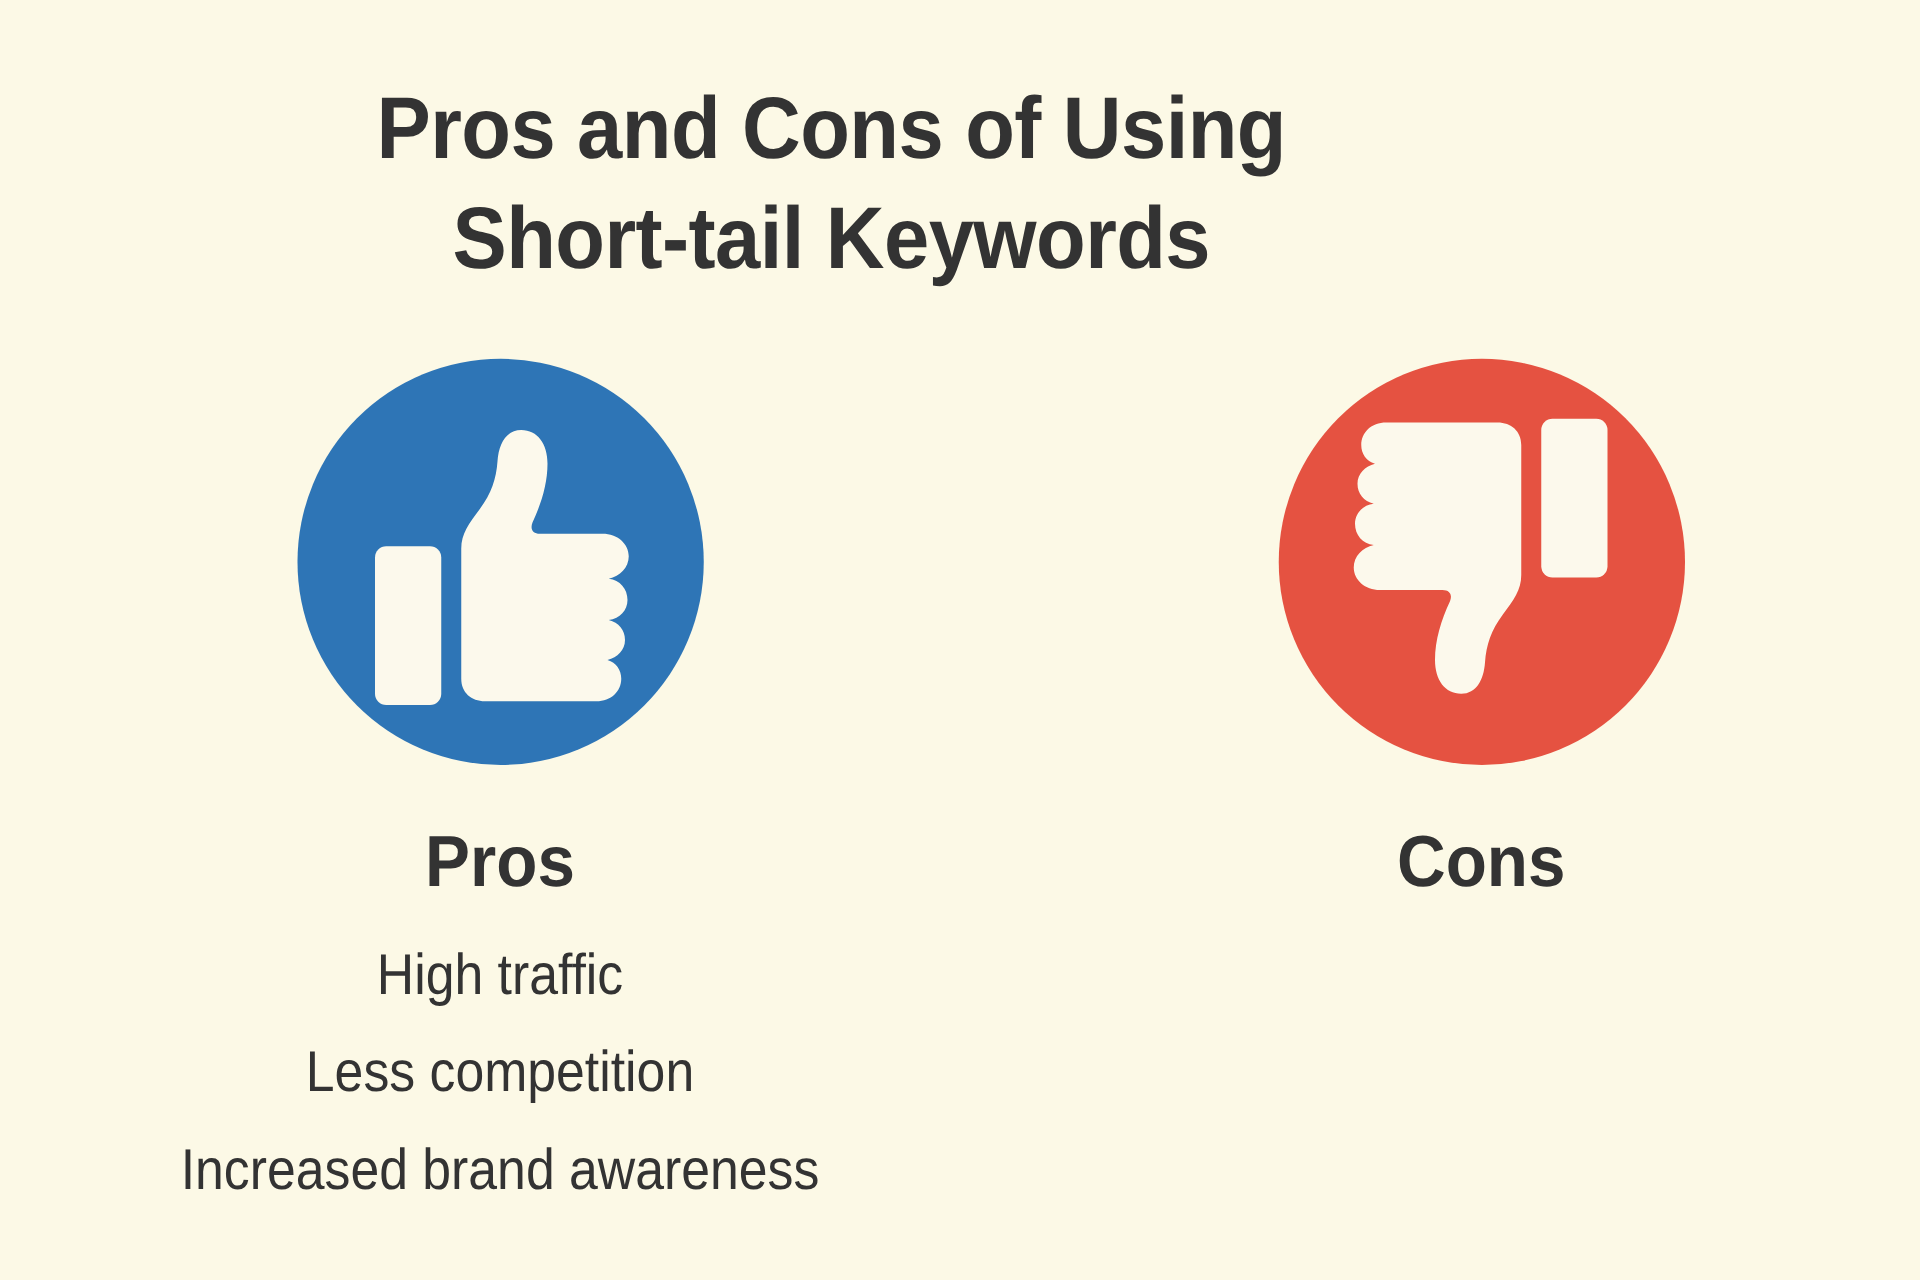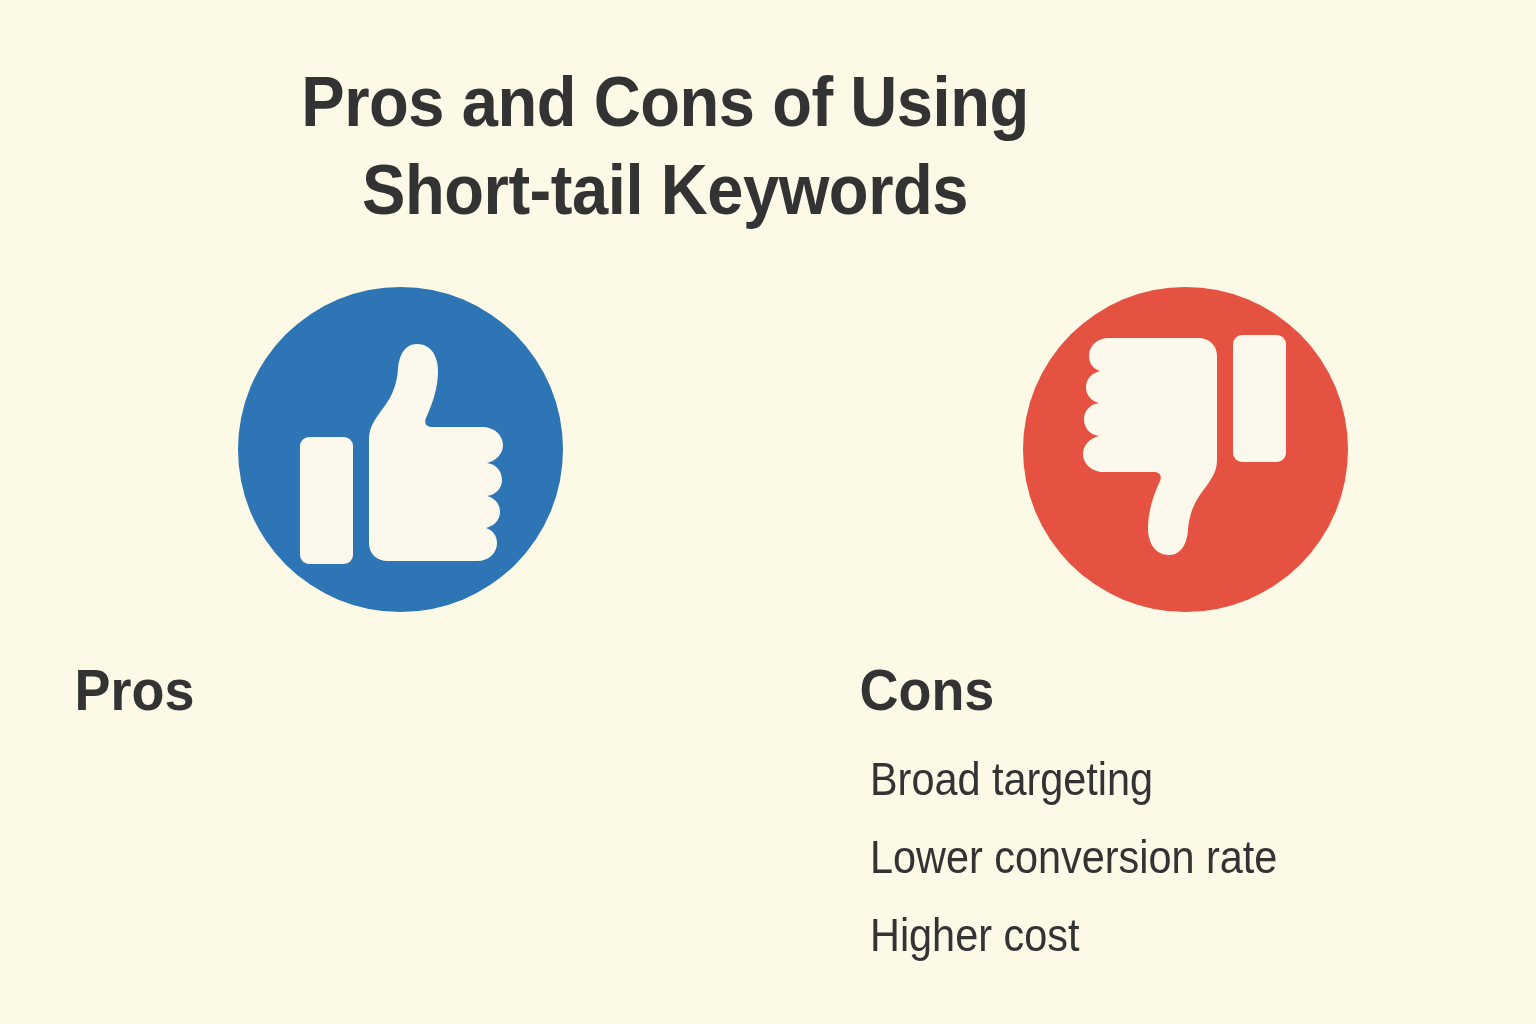--- a/index.html
+++ b/index.html
@@ -47,21 +47,21 @@
     position: absolute;
     top: 287px;
     left: 0;
     width: 1536px;
     height: 700px;
   }
   .column {
     position: absolute;
     top: 0;
     width: 700px;
-    text-align: left;
+    text-align: center;
   }
   .column-pros { left: 50px; }
   .column-cons { left: 835px; }
 
   
   .badge {
     width: 325px;
     height: 325px;
     border-radius: 50%;
     margin: 0 auto;
@@ -145,20 +145,25 @@
             C 255 243 259 249 259 256
             C 259 266 251 274 239 274
             L 150 274
             C 139 274 131 267 131 256
             Z"></path>
         </svg>
       </div>
 
       <div class="col-heading">Pros</div>
 
+      <ul class="col-list">
+        <li>High traffic</li>
+        <li>Less competition</li>
+        <li>Increased brand awareness</li>
+      </ul>
     </div>
 
     <div class="column column-cons">
 
       <div class="badge badge-cons">
         <svg viewBox="0 0 325 325" xmlns="http://www.w3.org/2000/svg">
           <g transform="translate(325,325) rotate(180)">
 
             <rect x="62" y="150" width="53" height="127" rx="9" ry="9" fill="#fcf9ec"></rect>
 
@@ -181,21 +186,16 @@
               C 259 266 251 274 239 274
               L 150 274
               C 139 274 131 267 131 256
               Z"></path>
           </g>
         </svg>
       </div>
 
       <div class="col-heading">Cons</div>
 
-      <ul class="col-list">
-        <li>Broad targeting</li>
-        <li>Lower conversion rate</li>
-        <li>Higher cost</li>
-      </ul>
     </div>
 
   </div>
 </div>
 
 </body></html>

